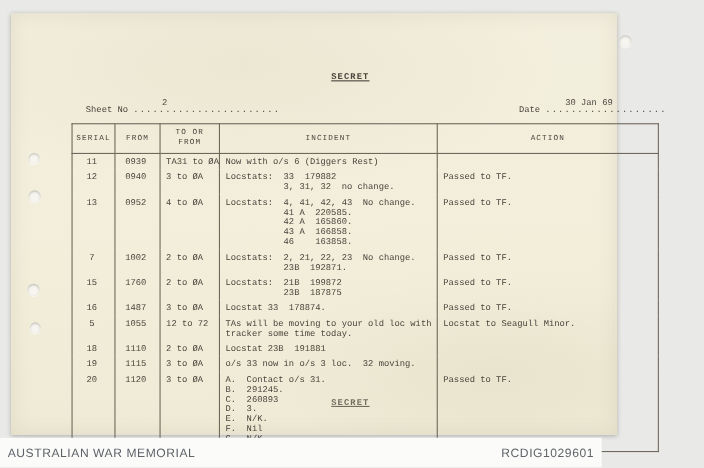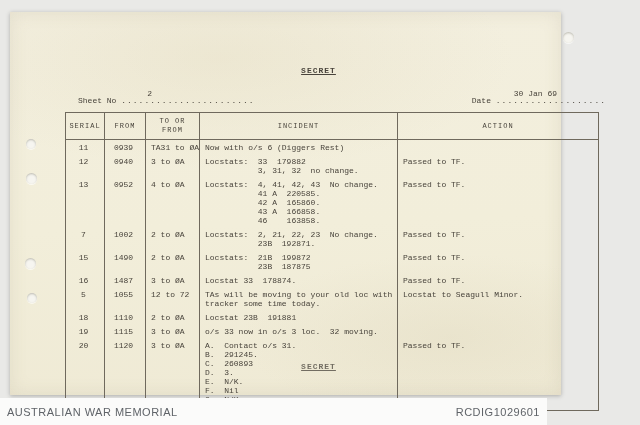--- a/index.html
+++ b/index.html
@@ -170,21 +170,21 @@
         <tr>
           <td class="col-serial">7</td>
           <td class="col-time">1002</td>
           <td class="col-to-or-from">2 to ØA</td>
           <td class="col-incident">Locstats:  2, 21, 22, 23  No change.
            23B  192871.</td>
           <td class="col-action">Passed to TF.</td>
         </tr>
         <tr>
           <td class="col-serial">15</td>
-          <td class="col-time">1490</td>
+          <td class="col-time">1760</td>
           <td class="col-to-or-from">2 to ØA</td>
           <td class="col-incident">Locstats:  21B  199872
            23B  187875</td>
           <td class="col-action">Passed to TF.</td>
         </tr>
         <tr>
           <td class="col-serial">16</td>
           <td class="col-time">1487</td>
           <td class="col-to-or-from">3 to ØA</td>
           <td class="col-incident">Locstat 33  178874.</td>

